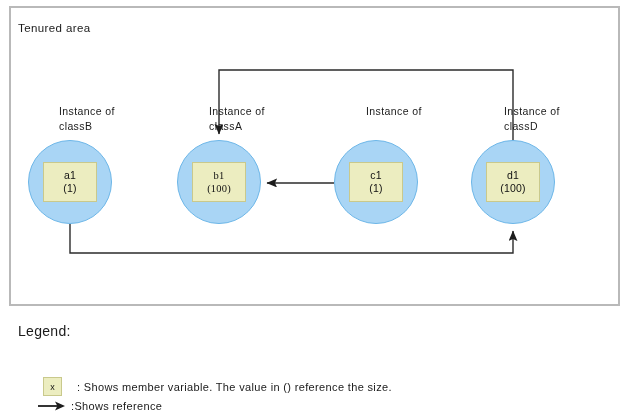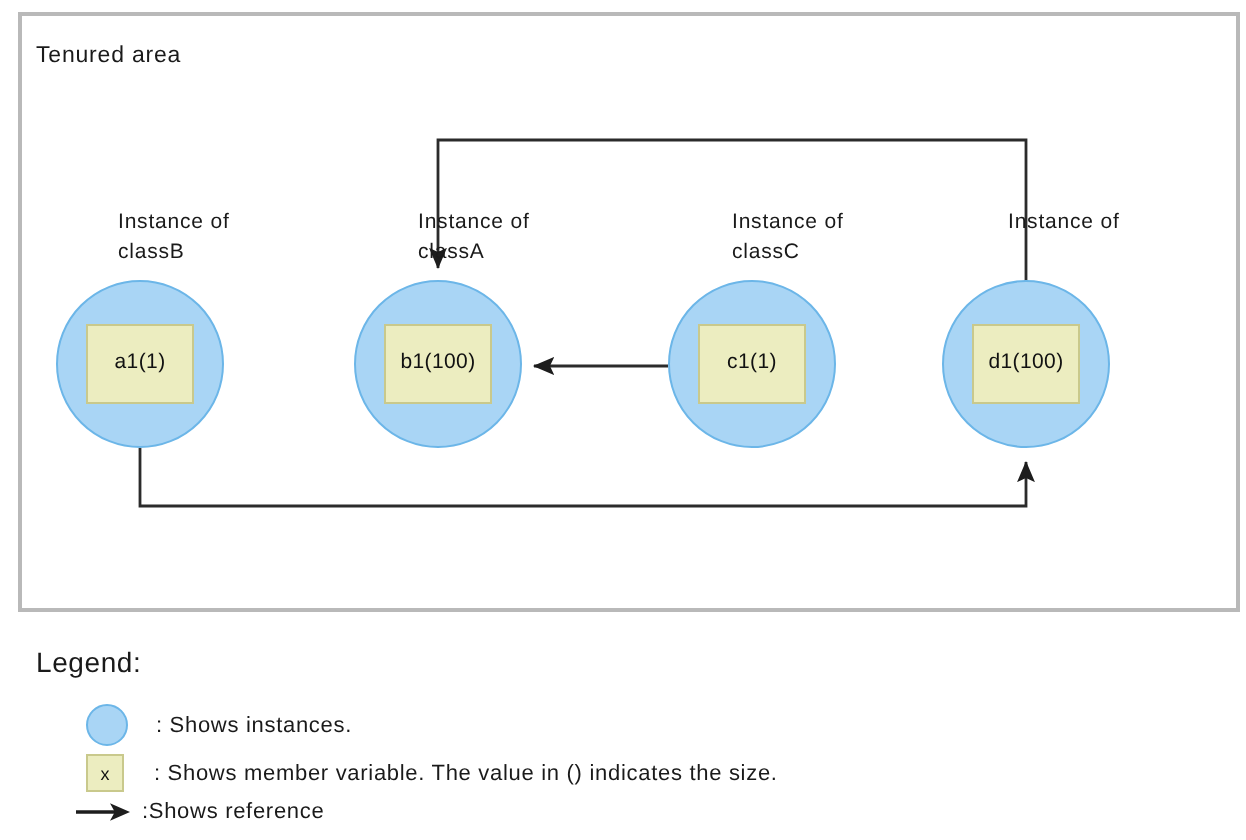--- a/index.html
+++ b/index.html
@@ -54,20 +54,21 @@
     box-sizing: border-box;
   }
   .node .member {
     position: absolute;
     left: 15px; top: 22px;
     width: 54px; height: 40px;
     background: #ecedc0;
     border: 1px solid #c9c98c;
     box-sizing: border-box;
     display: flex;
+    flex-direction: column;
     align-items: center;
     justify-content: center;
     line-height: 1.25;
   }
   .node .member .mv-name,
   .node .member .mv-size {
     font-size: 10.5px;
     color: #111111;
     letter-spacing: 0.2px;
   }
@@ -160,35 +161,35 @@
   <div class="caption" style="left:55px; top:104px; width:110px;">
     <div>Instance of</div>
     <div>classB</div>
   </div>
   <div class="caption" style="left:205px; top:104px; width:110px;">
     <div>Instance of</div>
     <div>classA</div>
   </div>
   <div class="caption" style="left:362px; top:104px; width:110px;">
     <div>Instance of</div>
-    <div>classC</div>
   </div>
   <div class="caption" style="left:500px; top:104px; width:110px;">
     <div>Instance of</div>
+    <div>classD</div>
   </div>
 
   <div class="node" style="left:24px; top:140px;">
     <div class="bubble"></div>
     <div class="member">
       <span class="mv-name">a1</span>
       <span class="mv-size">(1)</span>
     </div>
   </div>
 
-  <div class="node" style="left:173px; top:140px;">
+  <div class="node" style="left:173px; top:140px;font-family:Liberation Serif, serif;">
     <div class="bubble"></div>
     <div class="member">
       <span class="mv-name">b1</span>
       <span class="mv-size">(100)</span>
     </div>
   </div>
 
   <div class="node" style="left:330px; top:140px;">
     <div class="bubble"></div>
     <div class="member">
@@ -200,30 +201,26 @@
   <div class="node" style="left:467px; top:140px;">
     <div class="bubble"></div>
     <div class="member">
       <span class="mv-name">d1</span>
       <span class="mv-size">(100)</span>
     </div>
   </div>
 
   <div class="legend-title">Legend:</div>
 
-  <div class="legend-row" style="left:39px; top:352px;">
-    <span class="lg-circle"></span>
-    <span class="legend-text" style="margin-left:14px;">: Shows  instances.</span>
-  </div>
 
   <div class="legend-row" style="left:39px; top:377px;">
     <span class="lg-square">
       <span>x</span>
     </span>
-    <span class="legend-text" style="margin-left:15px;">: Shows  member variable. The value in ()  indicates  the  size.</span>
+    <span class="legend-text" style="margin-left:15px;">: Shows  member variable. The value in ()  reference  the  size.</span>
   </div>
 
   <div class="legend-row" style="left:33px; top:400px;align-items:center;">
     <svg class="lg-arrow" viewBox="0 0 30 12" xmlns="http://www.w3.org/2000/svg">
       <path d="M1,6 L21,6" fill="none" stroke="#1d1d1d" stroke-width="1.8"></path>
       <path d="M18,1.6 L28,6 L18,10.4 L20.4,6 Z" fill="#1d1d1d"></path>
     </svg>
     <span class="legend-text" style="margin-left:4px;">:Shows  reference</span>
   </div>
 

